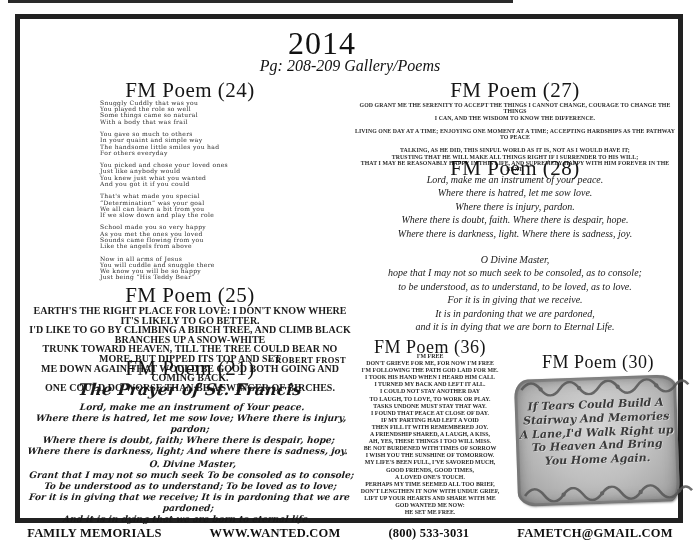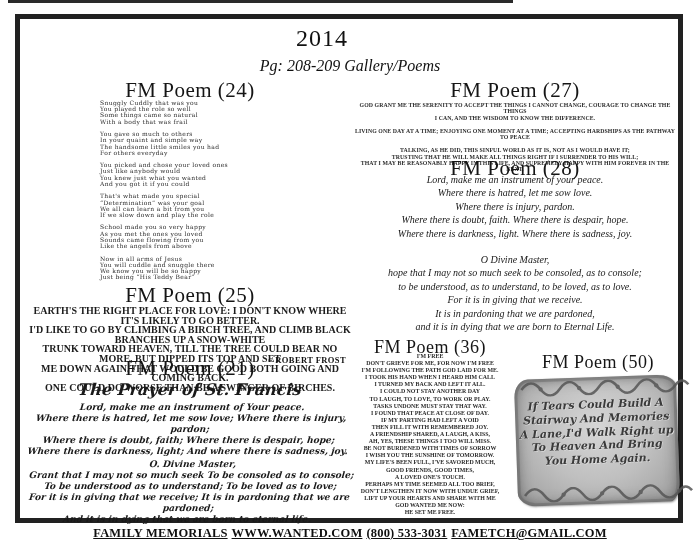--- a/index.html
+++ b/index.html
@@ -8,21 +8,21 @@
     background:#ffffff;color:#111;
     font-family:"Liberation Serif", serif;
   }
   .abs{position:absolute;}
   .ml{white-space:pre-line;}
   .ctr{text-align:center;}
 
   #top-strip{left:8px;top:0;width:505px;height:3px;background:#2a2a2a;}
   #frame{left:15px;top:14px;width:668px;height:509px;border:5px solid #212121;box-sizing:border-box;background:#fff;}
 
-  #year{left:0;top:25px;width:644px;font-size:24px;letter-spacing:1px;font-family:Liberation Serif, serif;}
+  #year{left:0;top:25px;width:644px;font-size:32px;letter-spacing:1px;font-family:Liberation Serif, serif;}
   #subtitle{left:0;top:57px;width:700px;font-size:16px;font-style:italic;}
 
   .poem-title{font-size:21px;letter-spacing:.5px;color:#151515;text-align:center;}
 
   
   #p24-title{left:30px;top:78px;width:320px;}
   #p24-body{left:100px;top:100px;width:220px;
     font-family:"DejaVu Serif", serif;font-size:6px;line-height:6.2px;
     letter-spacing:.35px;color:#2b2b2b;}
   #p24-body .stanza{margin:0 0 6.3px 0;}
@@ -62,21 +62,21 @@
     box-shadow:inset 0 0 0 3px rgba(100,100,100,.45), inset 0 0 14px rgba(55,55,55,.65), 1px 1px 2px rgba(0,0,0,.35);}
   .ornament{position:absolute;left:5px;right:5px;height:15px;opacity:.85;}
   #ornament-top{top:3px;}
   #ornament-bottom{bottom:3px;}
   #plaque-text{position:absolute;left:2px;right:2px;top:21px;text-align:center;
     font-family:"DejaVu Serif", serif;font-style:italic;font-weight:700;
     font-size:11px;line-height:13.8px;color:#3a3a3a;text-shadow:.6px .6px 0 #e2e2e2;}
 
   
   #footer{left:0;top:526px;width:700px;font-weight:700;font-size:12.5px;letter-spacing:.2px;color:#101010;}
-  #footer span{margin:0 2px;text-decoration:underline;}
+  #footer span{margin:0 24px;}
 </style>
 </head>
 <body>
 
 <div class="abs" id="top-strip"></div>
 <div class="abs" id="frame"></div>
 
 <div class="abs ctr" id="year">2014</div>
 <div class="abs ctr" id="subtitle">Pg: 208-209 Gallery/Poems</div>
 
@@ -169,21 +169,21 @@
 I WISH YOU THE SUNSHINE OF TOMORROW.
 MY LIFE'S BEEN FULL, I'VE SAVORED MUCH,
 GOOD FRIENDS, GOOD TIMES,
 A LOVED ONE'S TOUCH.
 PERHAPS MY TIME SEEMED ALL TOO BRIEF,
 DON'T LENGTHEN IT NOW WITH UNDUE GRIEF,
 LIFT UP YOUR HEARTS AND SHARE WITH ME
 GOD WANTED ME NOW:
 HE SET ME FREE.</div>
 
-<div class="abs ctr poem-title" id="p30-title">FM Poem (50)</div>
+<div class="abs ctr poem-title" id="p30-title">FM Poem (30)</div>
 <div class="abs" id="plaque">
   <svg class="ornament" id="ornament-top" viewBox="0 0 160 14" preserveAspectRatio="none">
     <path d="M2,7 C8,-1 14,-1 20,7 C26,15 32,15 38,7 C44,-1 50,-1 56,7 C62,15 68,15 74,7 C80,-1 86,-1 92,7 C98,15 104,15 110,7 C116,-1 122,-1 128,7 C134,15 140,15 146,7 C150,2 154,2 158,7" stroke="#565656" stroke-width="2.4" fill="none"></path>
     <circle cx="20" cy="7" r="2" fill="#565656"></circle>
       <circle cx="56" cy="7" r="2" fill="#565656"></circle>
     <circle cx="92" cy="7" r="2" fill="#565656"></circle>
       <circle cx="128" cy="7" r="2" fill="#565656"></circle>
   </svg>
   <div class="ml" id="plaque-text">If Tears Could Build A
 Stairway And Memories

